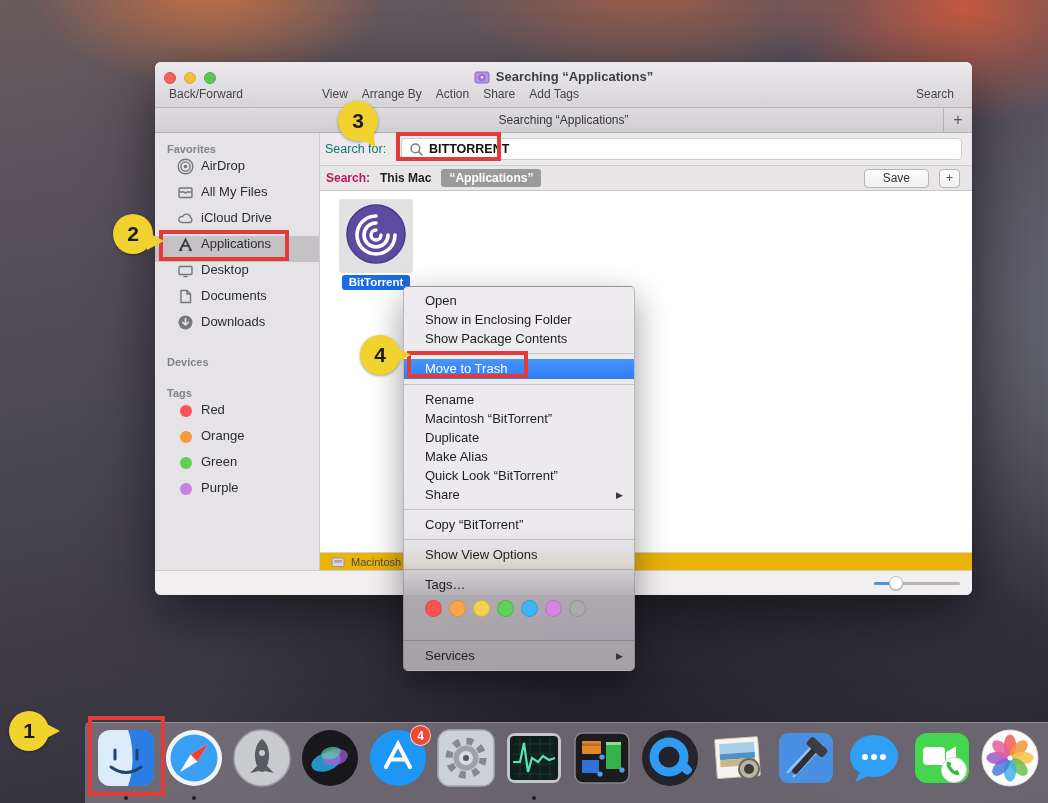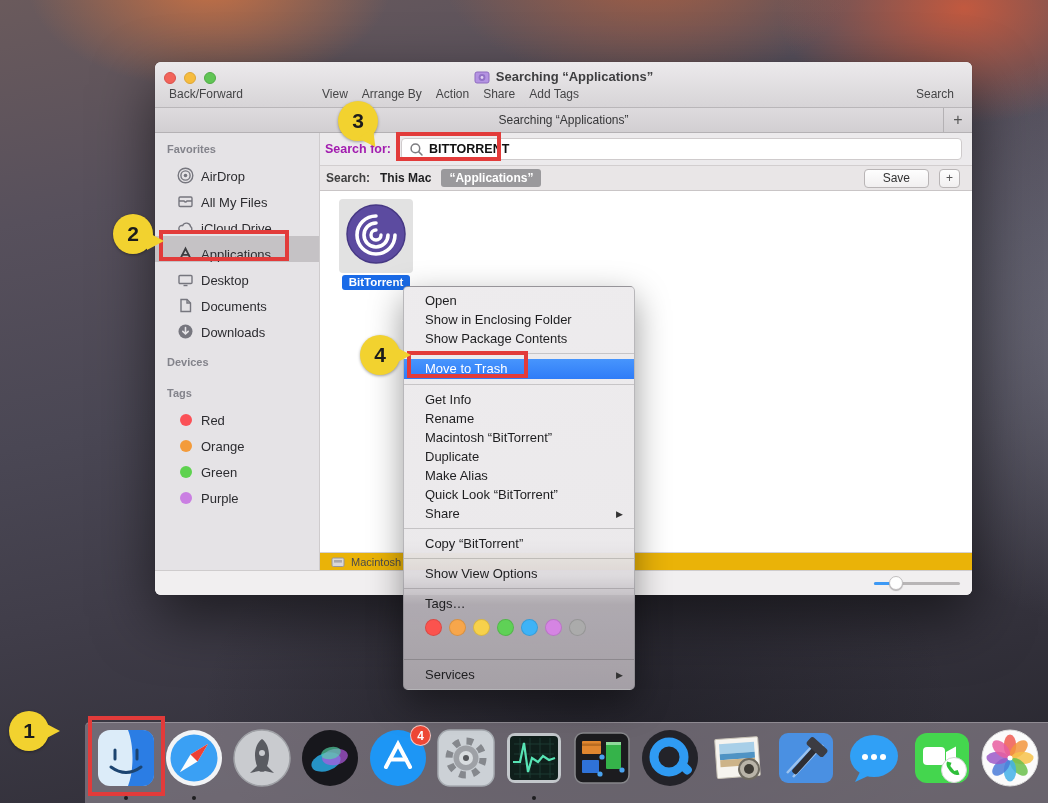--- a/index.html
+++ b/index.html
@@ -32,33 +32,33 @@
   .tl-group { position:absolute; left:167px; display:flex; gap:14px; }
   .tl-right { position:absolute; right:18px; }
   .tabbar { height:25px; background:linear-gradient(#dedbde,#d2cfd2); border-bottom:1px solid #b4b1b4; position:relative;
     display:flex; align-items:center; justify-content:center; font-size:12px; color:#363638; flex:none; }
   .tab-plus { position:absolute; right:0; top:0; bottom:0; width:29px; border-left:1px solid #b4b1b4;
     display:flex; align-items:center; justify-content:center; font-size:16px; color:#555; font-weight:300; }
 
   .main { flex:1; display:flex; min-height:0; }
   .sidebar { width:165px; flex:none; background:#e5e3e6; border-right:1px solid #cfccce; padding-top:6px; overflow:hidden; }
   .sb-header { font-size:11px; font-weight:bold; color:#83838b; padding:4px 0 3px 12px; }
-  .sb-item { height:26px; display:flex; align-items:flex-end; gap:7px; padding-left:22px; font-size:13px; color:#2c2c30; position:relative; }
+  .sb-item { height:26px; display:flex; align-items:flex-start; gap:7px; padding-left:22px; font-size:13px; color:#2c2c30; position:relative; }
   .sb-item.selected { background:#c5c2c5; }
   .sb-ic { width:17px; height:17px; flex:none; display:flex; align-items:center; justify-content:center; }
   .sb-gap { height:12px; }
   .tagdot { width:12px; height:12px; border-radius:50%; }
 
   .contentcol { flex:1; display:flex; flex-direction:column; min-width:0; }
   .searchrow { height:33px; background:#eceaec; border-bottom:1px solid #d2cecf; display:flex; align-items:center; padding:0 10px 0 5px; flex:none; }
-  .searchrow .lbl { font-size:12.5px; font-weight:bold; color:#a21caf; width:76px; flex:none; }
+  .searchrow .lbl { font-size:12.5px; font-weight:normal; color:#0f766e; width:76px; flex:none; }
   .searchfield { flex:1; height:22px; background:#fff; border:1px solid #cfcbcc; border-radius:4px; display:flex; align-items:center; padding:0 6px; gap:4px; }
   .searchfield input { border:none; outline:none; flex:1; font-family:inherit; font-size:12.5px; font-weight:bold; color:#111; background:transparent; }
   .scoperow { height:25px; background:#e9e6e7; border-bottom:1px solid #c9c5c6; display:flex; align-items:center; padding:0 12px 0 6px; gap:10px; font-size:12px; flex:none; }
-  .scoperow .s-lbl { font-weight:bold; color:#404040; }
+  .scoperow .s-lbl { font-weight:bold; color:#be185d; }
   .scoperow .s-thismac { font-weight:bold; color:#1f1f21; }
   .scope-pill { background:#9a999c; color:#fff; font-weight:bold; font-size:12px; border-radius:3px; padding:2px 8px; }
   .scope-spacer { flex:1; }
   .btn { background:linear-gradient(#fefefe,#f1eff0); border:1px solid #b9b5b6; border-radius:4px; font-size:12px; color:#333;
     height:19px; display:flex; align-items:center; justify-content:center; padding:0 18px; }
   .btn.plus { width:21px; padding:0; color:#555; }
 
   .filearea { flex:1; background:#fff; position:relative; min-height:0; }
   .filetile { position:absolute; left:18px; top:8px; width:76px; display:flex; flex-direction:column; align-items:center; }
   .tile-bg { width:74px; height:74px; background:#e2e2e2; border-radius:4px; display:flex; align-items:center; justify-content:center; }
@@ -299,21 +299,20 @@
     </div>
   </div>
 
   <div class="ctxmenu" id="ctxmenu">
       <div class="mi">Open</div>
       <div class="mi">Show in Enclosing Folder</div>
       <div class="mi">Show Package Contents</div>
       <div class="msep"></div>
       <div class="mi hl">Move to Trash</div>
       <div class="msep"></div>
-      <div class="mi">Get Info</div>
       <div class="mi">Rename</div>
       <div class="mi">Macintosh “BitTorrent”</div>
       <div class="mi">Duplicate</div>
       <div class="mi">Make Alias</div>
       <div class="mi">Quick Look “BitTorrent”</div>
       <div class="mi">Share<span class="sub-arrow">▶</span></div>
       <div class="msep"></div>
       <div class="mi">Copy “BitTorrent”</div>
       <div class="msep"></div>
       <div class="mi">Show View Options</div>

